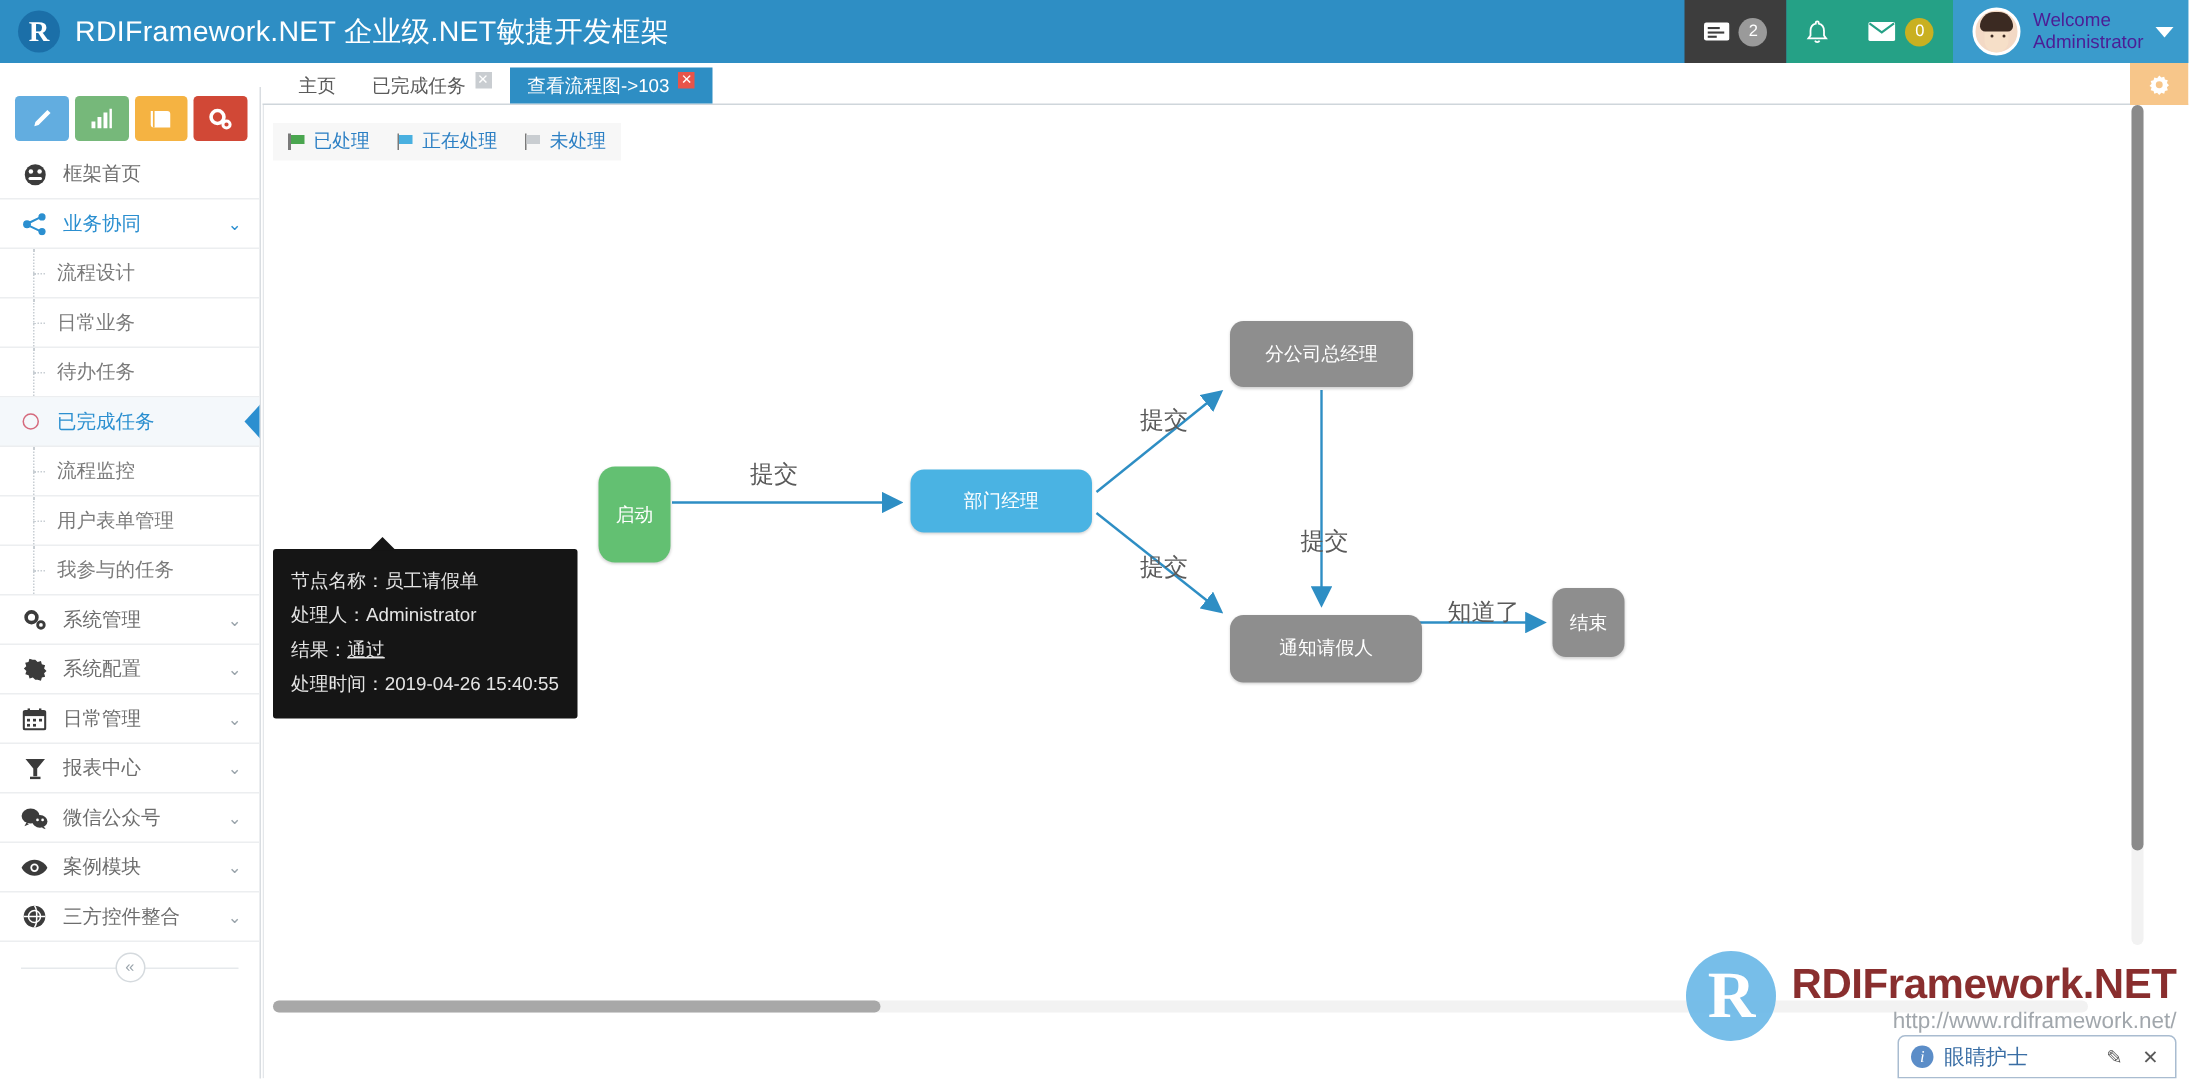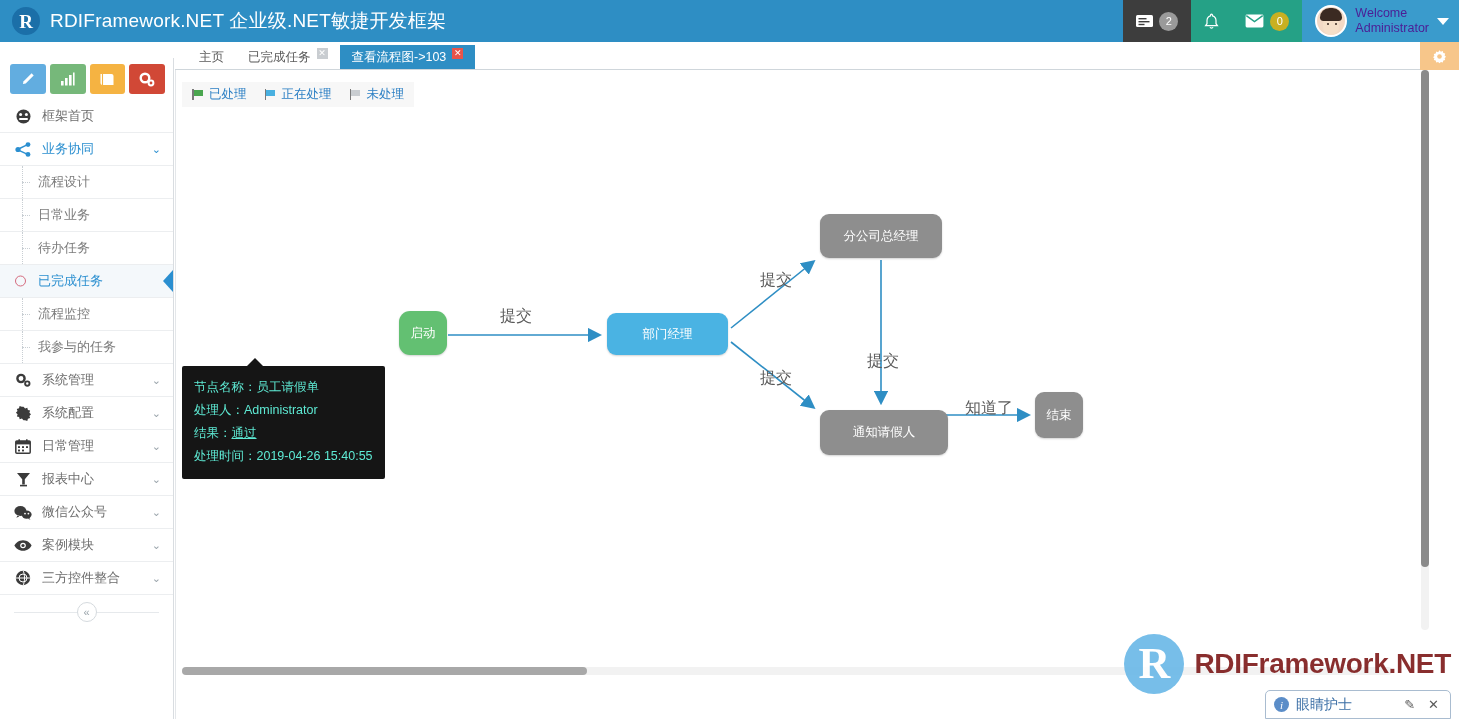--- a/index.html
+++ b/index.html
@@ -210,21 +210,21 @@
   .node.blue  { background: #4ab3e3; }
   .node.grey  { background: #8e8e8e; }
 
   .edge-label {
     position: absolute; font-size: 16px; color: #5a5a5a;
     background: transparent; white-space: nowrap;
   }
 
   
   .tooltip {
-    position: absolute; background: #151515; color: #5eead4;
+    position: absolute; background: #151515; color: #e5e5e5;
     border-radius: 2px; padding: 10px 12px 11px 12px;
     font-size: 12.5px; line-height: 23px; white-space: nowrap;
     z-index: 30;
   }
   .tooltip .arrow {
     position: absolute; top: -8px; left: 64px;
     width: 0; height: 0;
     border-left: 9px solid transparent; border-right: 9px solid transparent;
     border-bottom: 9px solid #151515;
   }
@@ -416,20 +416,23 @@
         <div class="sub-item">
           <span>待办任务</span>
         </div>
         <div class="sub-item active">
           <span class="dot-ic"></span>
           <span>已完成任务</span>
           <span class="active-pointer"></span>
         </div>
         <div class="sub-item">
           <span>流程监控</span>
+        </div>
+        <div class="sub-item">
+          <span>用户表单管理</span>
         </div>
         <div class="sub-item">
           <span>我参与的任务</span>
         </div>
       </div>
 
     <div id="group-list">
         <div class="nav-item">
           <span class="nav-ic">
             <svg width="17" height="15" viewBox="0 0 17 15">
@@ -584,21 +587,21 @@
 
         <line x1="556" y1="258" x2="638" y2="192" stroke="#2e8ec4" stroke-width="1.6" marker-end="url(#arrow)"></line>
 
         <line x1="556" y1="272" x2="638" y2="337" stroke="#2e8ec4" stroke-width="1.6" marker-end="url(#arrow)"></line>
 
         <line x1="706" y1="190" x2="706" y2="332" stroke="#2e8ec4" stroke-width="1.6" marker-end="url(#arrow)"></line>
 
         <line x1="768" y1="345" x2="853" y2="345" stroke="#2e8ec4" stroke-width="1.6" marker-end="url(#arrow)"></line>
       </svg>
       <div id="node-layer">
-          <div class="node start" style="left: 224px; top: 241px; width: 48px; height: 44px;">
+          <div class="node start" style="left: 224px; top: 241px; width: 48px; height: 64px;">
             <span>启动</span>
           </div>
           <div class="node blue" style="left: 432px; top: 243px; width: 121px; height: 42px;">
             <span>部门经理</span>
           </div>
           <div class="node grey" style="left: 645px; top: 144px; width: 122px; height: 44px;">
             <span>分公司总经理</span>
           </div>
           <div class="node grey" style="left: 645px; top: 340px; width: 128px; height: 45px;">
             <span>通知请假人</span>
@@ -630,20 +633,21 @@
       <div class="thumb"></div>
     </div>
     <div class="hscroll">
       <div class="thumb"></div>
     </div>
 
     <div class="watermark">
       <div class="wm-logo">R</div>
       <div class="wm-text">
         <div class="wm-title">RDIFramework.NET</div>
+        <div class="wm-url">http://www.rdiframework.net/</div>
       </div>
     </div>
   </div>
 
   <div class="eyepopup">
     <div class="info-ic">i</div>
     <div class="ep-title">眼睛护士</div>
     <div class="ep-btn">✎</div>
     <div class="ep-btn">✕</div>
   </div>

